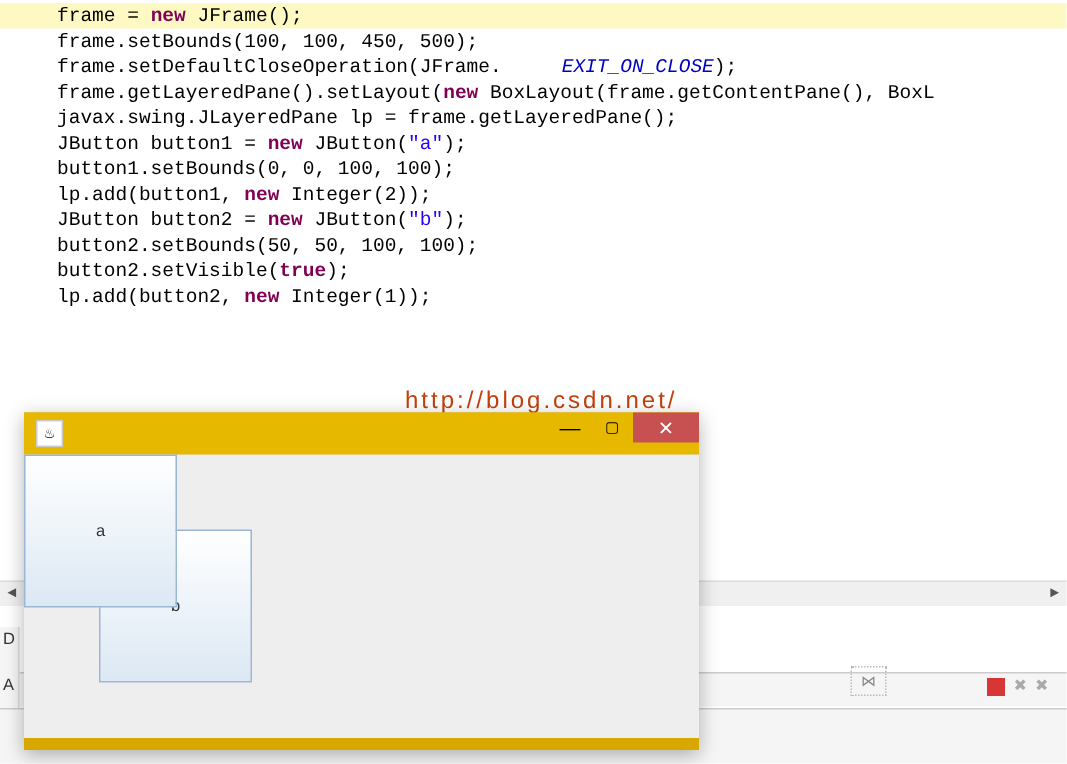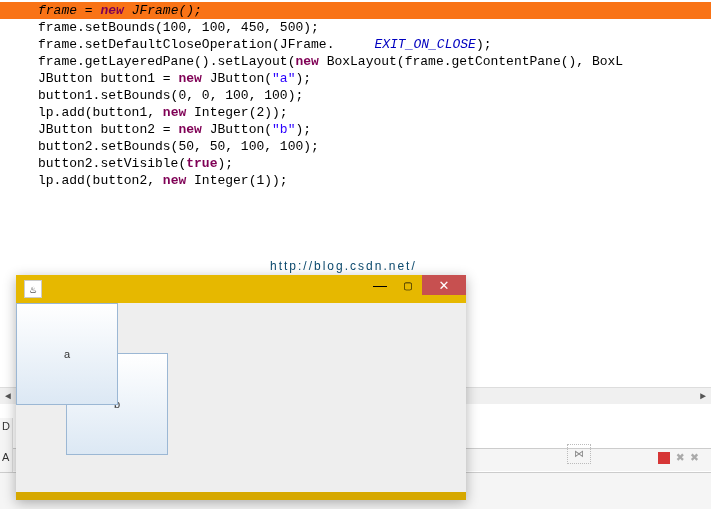--- a/index.html
+++ b/index.html
@@ -20,22 +20,21 @@
   height: 405px;
   background: #fff;
   padding: 2px 0;
 }
 .code-line {
   white-space: pre;
   line-height: 17px;
   padding-left: 38px;
 }
 .highlight-line {
-  background: #f97316;
-  font-style: italic;
+  background: #fef9c3;
 }
 .kw { color: #7f0055; font-weight: bold; }
 .str { color: #2a00ff; }
 .field-static { color: #0000c0; font-style: italic; margin-left: 40px; }
 .scrollbar-h {
   position: absolute;
   left: 0;
   right: 0;
   bottom: 5px;
   height: 16px;
@@ -192,34 +191,35 @@
   display: flex;
   align-items: center;
   justify-content: center;
 }
 .jbtn-a { left: 0; top: 0; z-index: 2; }
 .jbtn-b { left: 50px; top: 50px; z-index: 1; }
 .watermark {
   position: absolute;
   left: 270px;
   top: 259px;
-  color: #0c4a6e;
-  font-size: 12px;
+  color: #c2410c;
+  font-size: 16px;
   font-family: sans-serif;
   letter-spacing: 2px;
 }
 </style>
 </head>
 <body>
 
 <div class="code-area">
   <div class="code-line highlight-line"><span>frame = </span><span class="kw">new</span><span> JFrame();</span></div>
   <div class="code-line"><span>frame.setBounds(100, 100, 450, 500);</span></div>
   <div class="code-line"><span>frame.setDefaultCloseOperation(JFrame.</span><span class="field-static">EXIT_ON_CLOSE</span><span>);</span></div>
   <div class="code-line"><span>frame.getLayeredPane().setLayout(</span><span class="kw">new</span><span> BoxLayout(frame.getContentPane(), BoxL</span></div>
+  <div class="code-line"><span>javax.swing.JLayeredPane lp = frame.getLayeredPane();</span></div>
   <div class="code-line"><span>JButton button1 = </span><span class="kw">new</span><span> JButton(</span><span class="str">"a"</span><span>);</span></div>
   <div class="code-line"><span>button1.setBounds(0, 0, 100, 100);</span></div>
   <div class="code-line"><span>lp.add(button1, </span><span class="kw">new</span><span> Integer(2));</span></div>
   <div class="code-line"><span>JButton button2 = </span><span class="kw">new</span><span> JButton(</span><span class="str">"b"</span><span>);</span></div>
   <div class="code-line"><span>button2.setBounds(50, 50, 100, 100);</span></div>
   <div class="code-line"><span>button2.setVisible(</span><span class="kw">true</span><span>);</span></div>
   <div class="code-line"><span>lp.add(button2, </span><span class="kw">new</span><span> Integer(1));</span></div>
 
   <div class="scrollbar-h">
     <div class="scroll-arrow left">◄</div>

